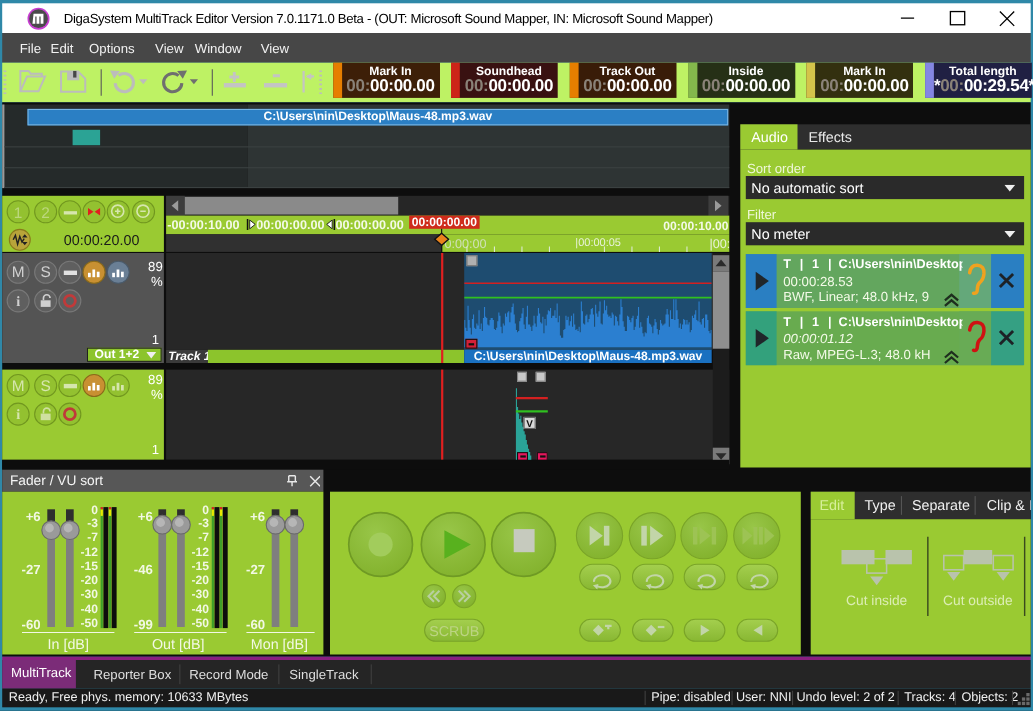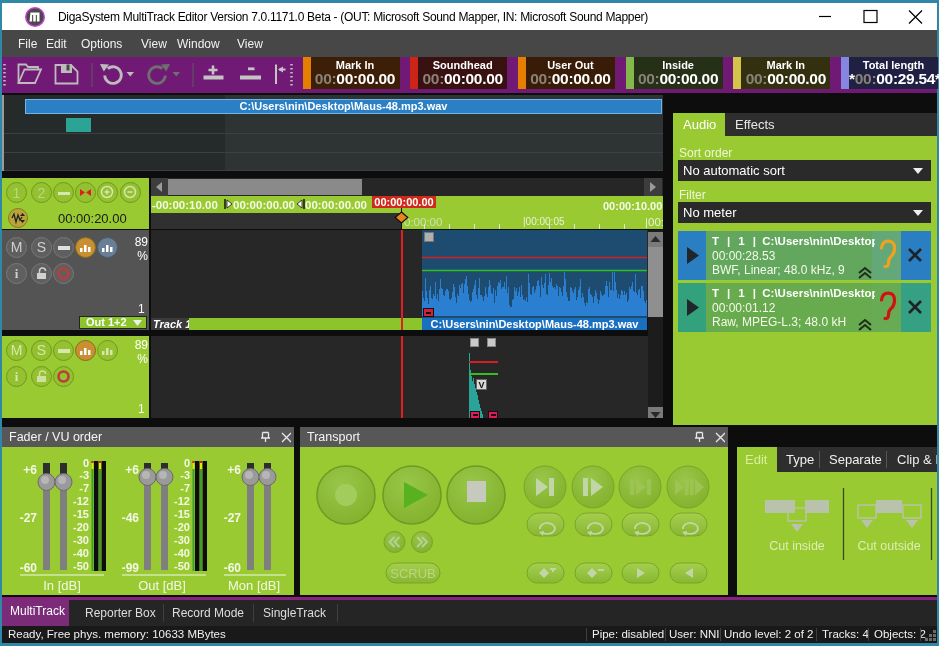--- a/index.html
+++ b/index.html
@@ -7,21 +7,21 @@
 body { font-family:"Liberation Sans", sans-serif; }
 #win { position:absolute; left:0; top:0; width:939px; height:646px; }
 .abs { position:absolute; }
 
 #titlebar { left:2px; top:3px; width:935px; height:27px; background:#ffffff; color:#000; }
 #titletxt { left:56px; top:7px; letter-spacing:-0.3px; font-size:12px; color:#000; }
 
 #menubar { left:2px; top:30px; width:935px; height:27px; background:#474747; color:#f2f2f2; font-size:12px; }
 #menubar span { position:absolute; top:7px; }
 
-#toolbar { left:2px; top:57px; width:935px; height:36px; background:#701a75; }
+#toolbar { left:2px; top:57px; width:935px; height:36px; background:#bef264; }
 .tbox { position:absolute; top:0px; height:32px; width:97px; }
 .tbox .stripe { position:absolute; left:0; top:0; width:8px; height:32px; }
 .tbox .lbl { position:absolute; left:8px; right:0; top:2px; text-align:center; font-size:11px; font-weight:bold; color:#fff; }
 .tbox .val { position:absolute; left:8px; right:0; top:13px; text-align:center; font-size:15.5px; font-weight:bold; color:#fff; white-space:nowrap; letter-spacing:-0.3px;}
 .dim { color:#8a8278; }
 
 #work { left:2px; top:93px; width:935px; height:504px; background:#0d0d0d; }
 .green { background:#9aca32; }
 .circ { position:absolute; border-radius:50%; }
 .gbtn { background:#93c130; border:1px solid #71971f; color:#cfe39b; text-align:center; }
@@ -101,21 +101,21 @@
         <div class="lbl">Mark In</div>
         <div class="val"><span class="dim">00:</span>00:00.00</div>
       </div>
     <div class="tbox" style="left:408.2px;background:#391111">
         <div class="stripe" style="background:#cc2418"></div>
         <div class="lbl">Soundhead</div>
         <div class="val"><span class="dim">00:</span>00:00.00</div>
       </div>
     <div class="tbox" style="left:515.9px;background:#391c08">
         <div class="stripe" style="background:#e67e00"></div>
-        <div class="lbl">User Out</div>
+        <div class="lbl">Track Out</div>
         <div class="val"><span class="dim">00:</span>00:00.00</div>
       </div>
     <div class="tbox" style="left:623.6px;background:#263016">
         <div class="stripe" style="background:#84b84c"></div>
         <div class="lbl">Inside</div>
         <div class="val"><span class="dim">00:</span>00:00.00</div>
       </div>
     <div class="tbox" style="left:731.3px;background:#33300f">
         <div class="stripe" style="background:#d4c44a"></div>
         <div class="lbl">Mark In</div>
@@ -389,36 +389,36 @@
 
   <div class="abs" style="left:678px;top:283px;width:252px;height:49px;background:#68ab4f"></div>
   <div class="abs" style="left:678px;top:283px;width:28px;height:49px;background:#33a17c"><svg width="28" height="49">
         <path d="M9 16 l12 8.5 -12 8.5z" fill="#20262a"></path>
       </svg></div>
   <div class="abs" style="left:872px;top:283px;width:29px;height:49px;background:#68ab55"></div>
   <div class="abs" style="left:901px;top:283px;width:30px;height:49px;background:#35a083"><svg width="28" height="49">
         <path d="M8 18 l12 12 M20 18 l-12 12" stroke="#1d2226" stroke-width="2.6"></path>
       </svg></div>
   <div class="abs wt" style="left:712px;top:287px;font-size:11.5px;width:163px;overflow:hidden;white-space:nowrap;">T<span style="margin-left:8px">|</span><span style="margin-left:8px">1</span><span style="margin-left:8px">|</span>&nbsp; C:\Users\nin\Desktop\</div>
-  <div class="abs" style="left:712px;top:301px;color:#f4fae8;font-size:12px;">00:00:01.12</div>
+  <div class="abs" style="left:712px;top:301px;color:#f4fae8;font-size:12px;font-style:italic;">00:00:01.12</div>
   <div class="abs" style="left:712px;top:315px;color:#f4fae8;font-size:12px;">Raw, MPEG-L.3; 48.0 kH</div>
   <svg class="abs" style="left:857px;top:318px" width="16" height="13">
       <g fill="none" stroke="#1e2e1e" stroke-width="2">
         <path d="M2 7 l6-5 6 5"></path>
         <path d="M2 12 l6-5 6 5"></path>
       </g>
     </svg>
   <svg class="abs" style="left:878px;top:290px" width="22" height="35">
       <path d="M3.5 10 Q4.5 3 10.5 3.2 Q17 3.6 16.5 11 Q16 16.5 12.5 19 Q10.5 21 10.5 25 Q10.5 29 7 28.5" fill="none" stroke="#cf1212" stroke-width="3.2" stroke-linecap="round"></path>
     </svg>
 
   <div class="abs" style="left:2px;top:418px;width:661px;height:9px;background:#0d0d0d"></div>
 
   <div class="abs phead" style="left:2px;top:427px;width:292px;">
-      <span class="t">Fader / VU order</span>
+      <span class="t">Fader / VU sort</span>
     <svg class="abs" style="left:259px;top:4px" width="30" height="13">
         <g stroke="#e8e8e8" stroke-width="1.3" fill="none">
           <path d="M1.5 1.5 h6 M1.5 1.5 v5 M7.5 1.5 v5 M0 7 h9 M4.5 7 v4"></path>
           <path d="M21 2 l9 9 M30 2 l-9 9"></path>
         </g>
       </svg>
   </div>
   <div class="abs pbody" style="left:2px;top:447px;width:292px;height:148px;"></div>
   <svg class="abs" style="left:2px;top:447px" width="292" height="148" font-family="Liberation Sans, sans-serif">
 
@@ -506,29 +506,20 @@
     <rect x="245" y="30" width="7" height="93" fill="#7f7f7f"></rect>
     <rect x="262" y="30" width="7" height="93" fill="#7f7f7f"></rect>
     <circle cx="248.5" cy="30" r="8.5" fill="#9a9a9a" stroke="#6a6a6a"></circle>
     <circle cx="247" cy="28" r="4" fill="#c2c2c2" opacity="0.7"></circle>
     <circle cx="265.5" cy="30" r="8.5" fill="#9a9a9a" stroke="#6a6a6a"></circle>
     <circle cx="264" cy="28" r="4" fill="#c2c2c2" opacity="0.7"></circle>
     <path d="M222 128 h62" stroke="#f2f8e4" stroke-width="1"></path>
     <text x="252" y="143" text-anchor="middle" font-size="13" fill="#f2f8e4">Mon [dB]</text>
   </svg>
 
-  <div class="abs phead" style="left:300px;top:427px;width:428px;">
-      <span class="t">Transport</span>
-    <svg class="abs" style="left:395px;top:4px" width="30" height="13">
-        <g stroke="#e8e8e8" stroke-width="1.3" fill="none">
-          <path d="M1.5 1.5 h6 M1.5 1.5 v5 M7.5 1.5 v5 M0 7 h9 M4.5 7 v4"></path>
-          <path d="M21 2 l9 9 M30 2 l-9 9"></path>
-        </g>
-      </svg>
-  </div>
   <div class="abs pbody" style="left:300px;top:447px;width:428px;height:148px;"></div>
   <svg class="abs" style="left:300px;top:447px" width="428" height="148">
     <defs>
       <radialGradient id="bg" cx="0.42" cy="0.32" r="0.85">
         <stop offset="0" stop-color="#98c648"></stop>
           <stop offset="1" stop-color="#7fae28"></stop>
       </radialGradient>
       <linearGradient id="lg" x1="0" y1="0" x2="0" y2="1">
         <stop offset="0" stop-color="#a4cf4e"></stop>
           <stop offset="1" stop-color="#88b732"></stop>

